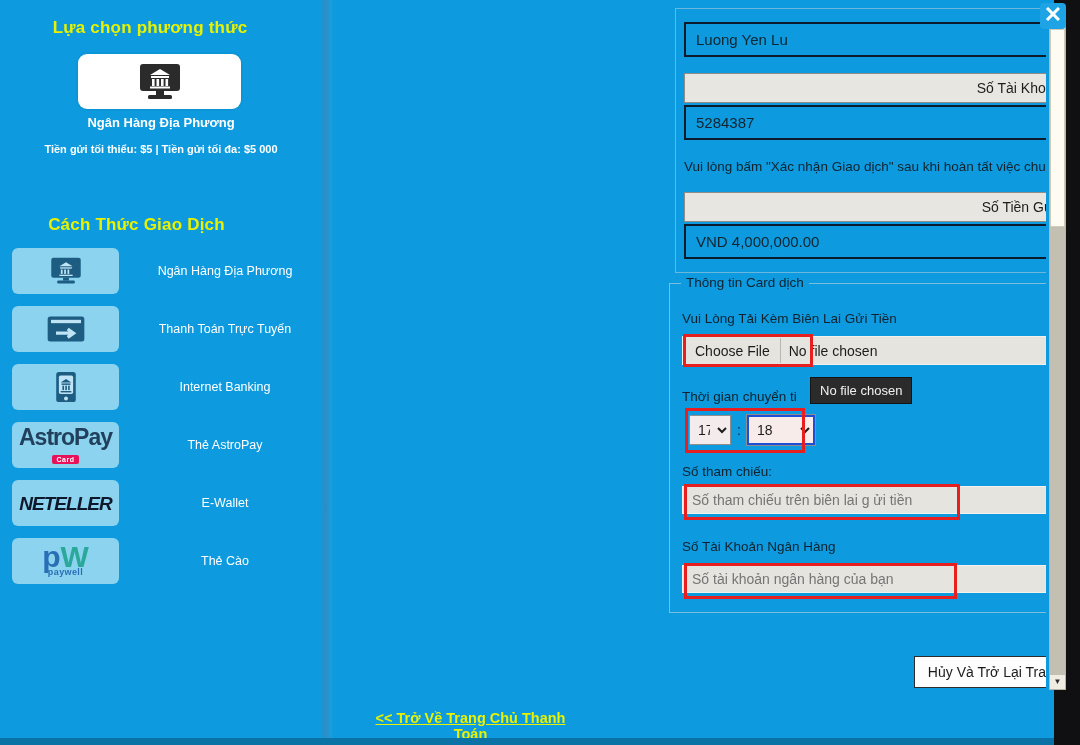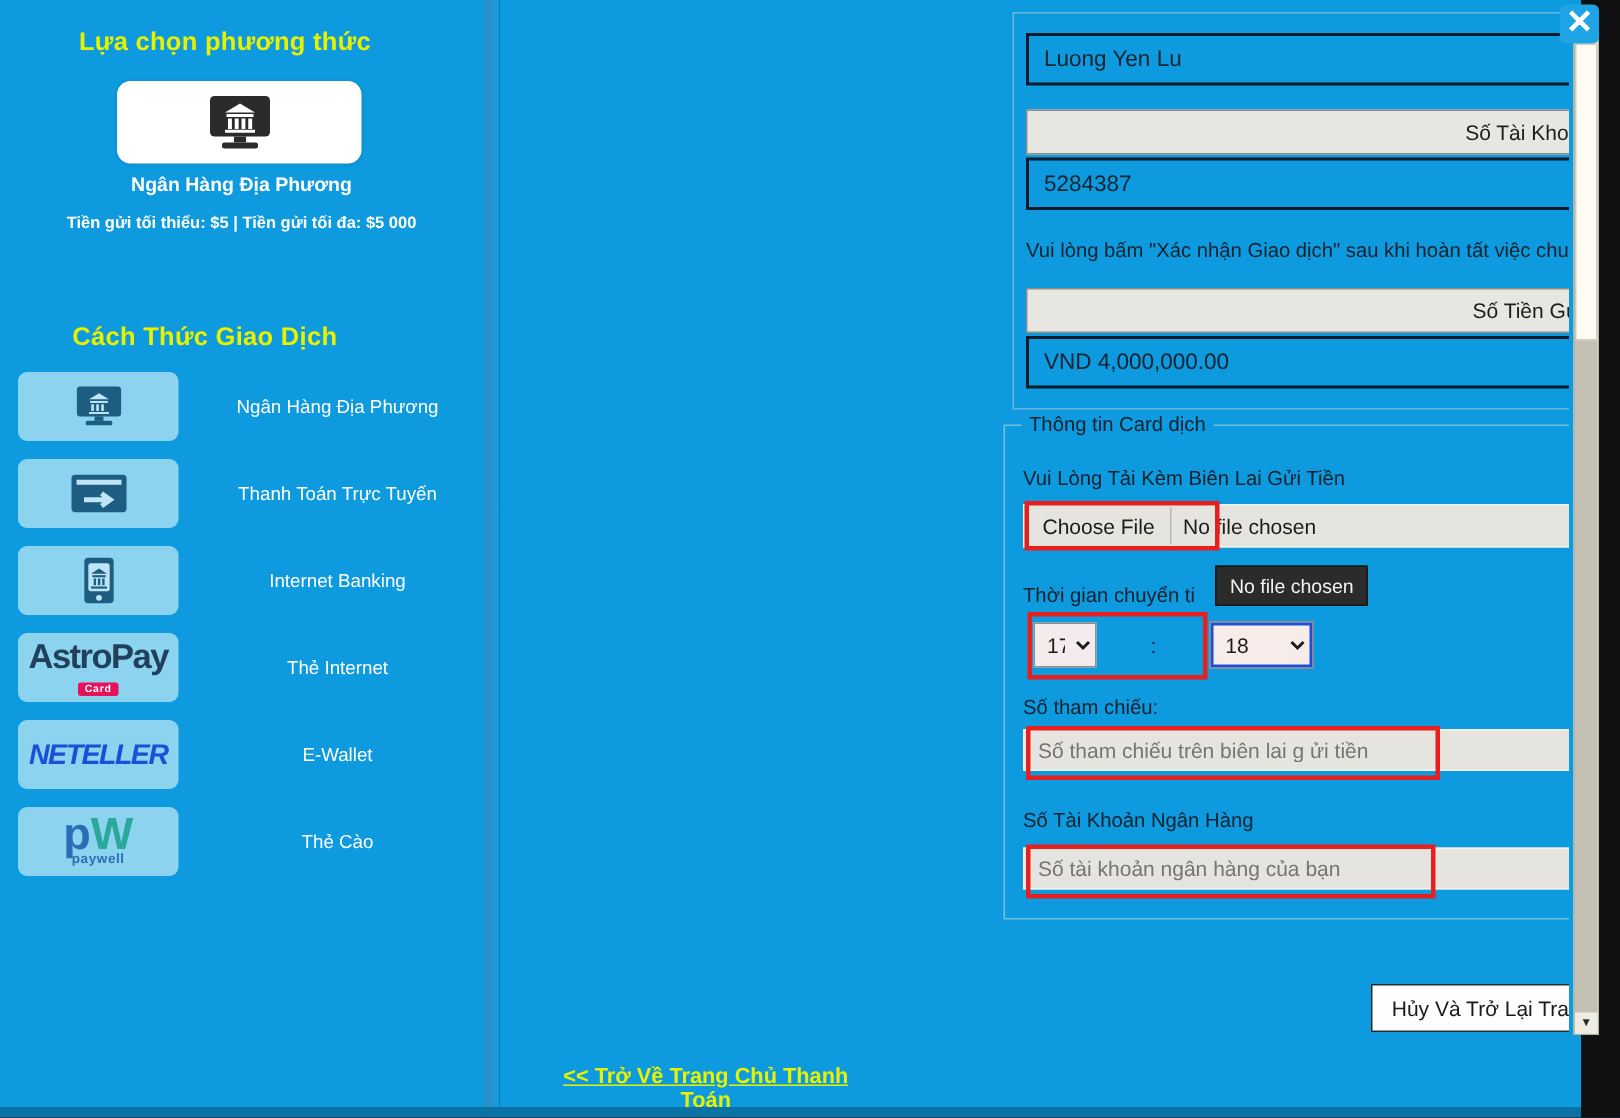--- a/index.html
+++ b/index.html
@@ -77,21 +77,21 @@
   .astro {
     color: #21405c; font-size: 23px; letter-spacing: -1px;
     font-family: "Liberation Sans", sans-serif;
   }
   .astro-sub {
     display:inline-block; background:#e8125a; color:#fff;
     font-size: 7px; padding: 1px 5px 1px 5px; border-radius: 2px;
     margin-top: 1px; letter-spacing: .5px;
   }
   .neteller {
-    color: #1d4ed8; font-size: 19px; font-style: italic;
+    color: #0f172a; font-size: 19px; font-style: italic;
     letter-spacing: -1px; font-weight: bold;
   }
   .paywell-p { color:#2a6fb5; }
   .paywell-w { color:#2aa89a; }
   .paywell-sub { color:#2a6fb5; font-size: 9px; letter-spacing: .4px; }
 
   
   #modal {
     position: absolute; left: 333px; top: 0;
     width: 713px; height: 745px;
@@ -241,21 +241,21 @@
     position: absolute; left: 477px; top: 377px;
     background: #2b2b2b;
     color: #f2f2f2;
     font-size: 13px;
     padding: 5px 9px;
     border: 1px solid #141414;
     z-index: 20;
   }
 
   
-  #time-wrap { position: absolute; left: 356px; top: 415px; display: flex; align-items: center; gap: 30px; }
+  #time-wrap { position: absolute; left: 356px; top: 415px; display: flex; align-items: center; }
   select.time-select {
     font-family: "Liberation Sans", sans-serif;
     font-size: 14px;
     color: #1c1c1c;
     background: #f4ecec;
     border: 1px solid #8e8e8e;
     height: 30px;
     padding: 2px 4px;
     width: 42px;
   }
@@ -368,21 +368,21 @@
       <div class="method-label">Internet Banking</div>
     </div>
 
     <div class="method-row" style="top:422px;">
       <div class="method-icon-box">
         <div class="logo-text">
           <div class="astro">AstroPay</div>
           <div class="astro-sub">Card</div>
         </div>
       </div>
-      <div class="method-label">Thẻ Internet</div>
+      <div class="method-label">Thẻ AstroPay</div>
     </div>
 
     <div class="method-row" style="top:480px;">
       <div class="method-icon-box">
         <div class="logo-text neteller">NETELLER</div>
       </div>
       <div class="method-label">E-Wallet</div>
     </div>
 
     <div class="method-row" style="top:538px;">

